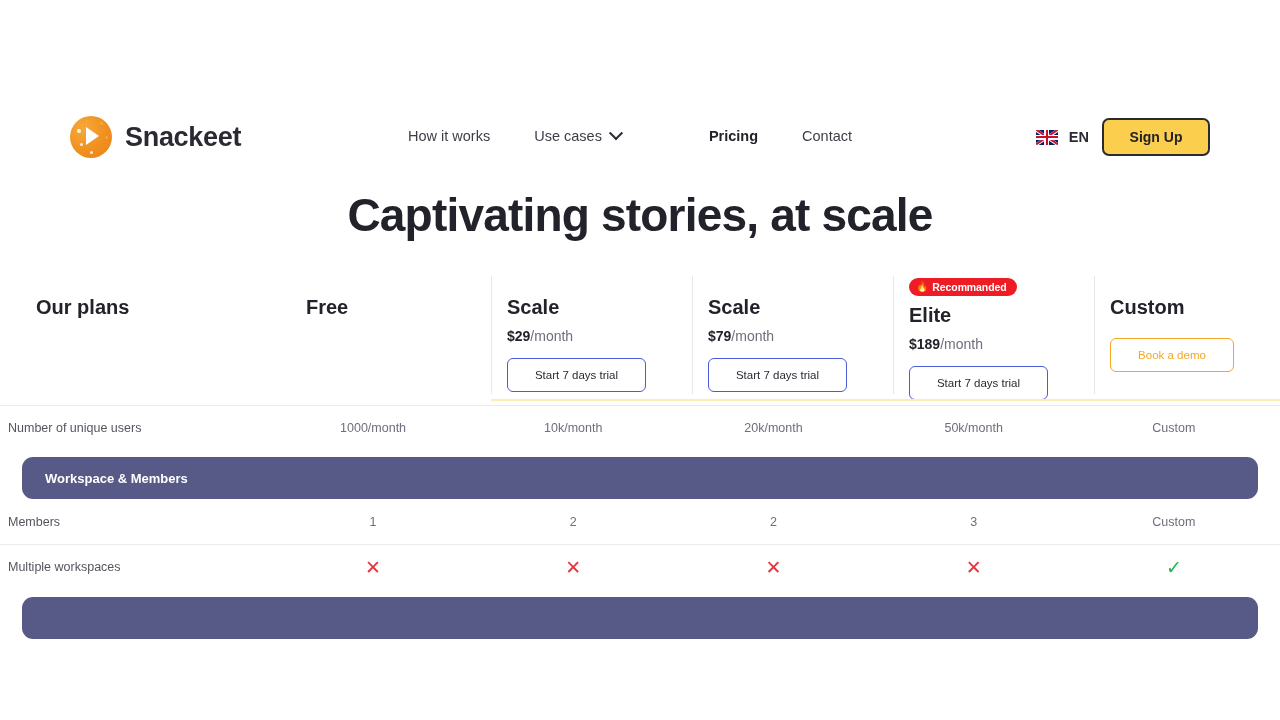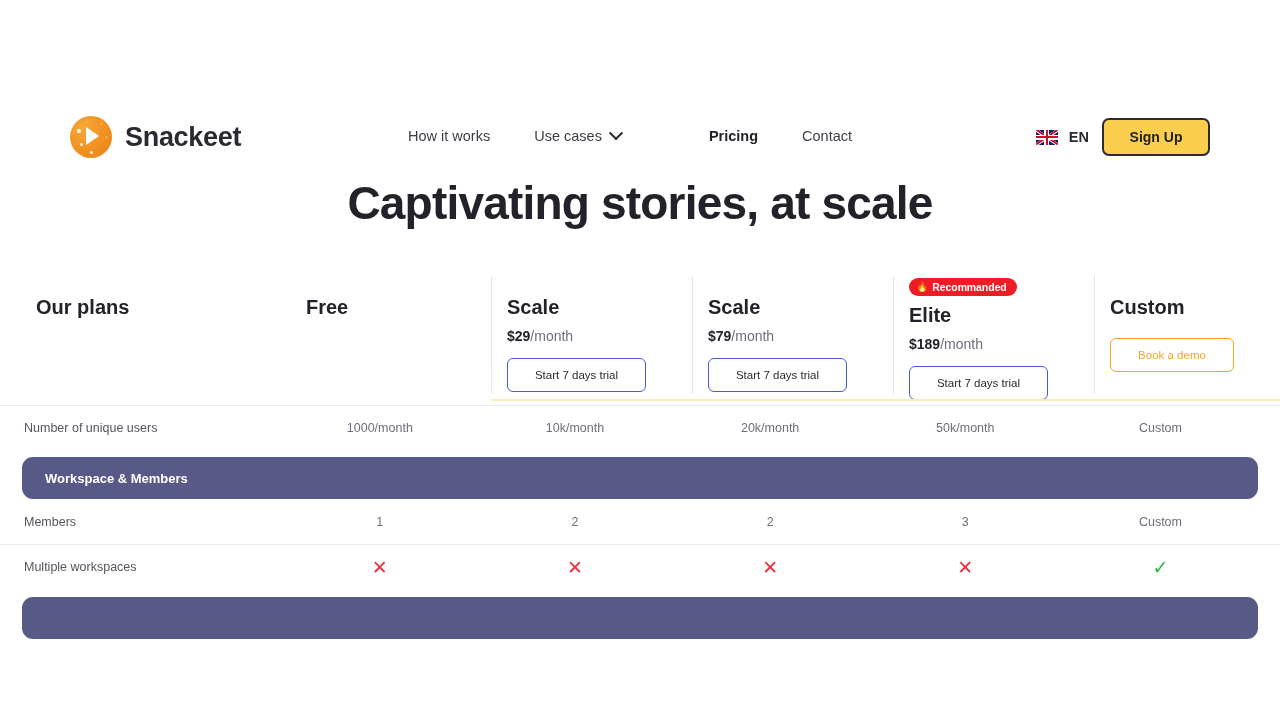--- a/index.html
+++ b/index.html
@@ -151,21 +151,21 @@
     color: #22222b;
     cursor: pointer;
     display: flex;
     align-items: center;
     justify-content: center;
   }
 
   
   .hero-title {
     position: absolute;
-    top: 176px;
+    top: 188px;
     left: 0;
     width: 1280px;
     text-align: center;
     font-size: 46px;
     font-weight: 700;
     color: #22222b;
     letter-spacing: -0.8px;
   }
 
   
@@ -272,21 +272,21 @@
     display: flex;
     align-items: center;
     justify-content: center;
   }
 
   
   .feat-row {
     display: flex;
     align-items: center;
     height: 45px;
-    padding: 0 22px;
+    padding: 0 6px;
     border-top: 1px solid #eaeaef;
   }
   .feat-row.noborder { border-top: none; }
   .feat-name {
     width: 268px;
     padding-left: 2px;
     font-size: 12.5px;
     color: #55555f;
   }
   .feat-val {

